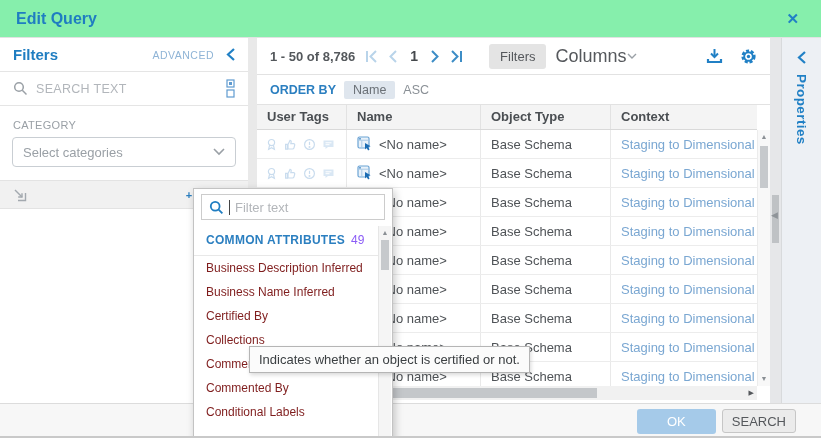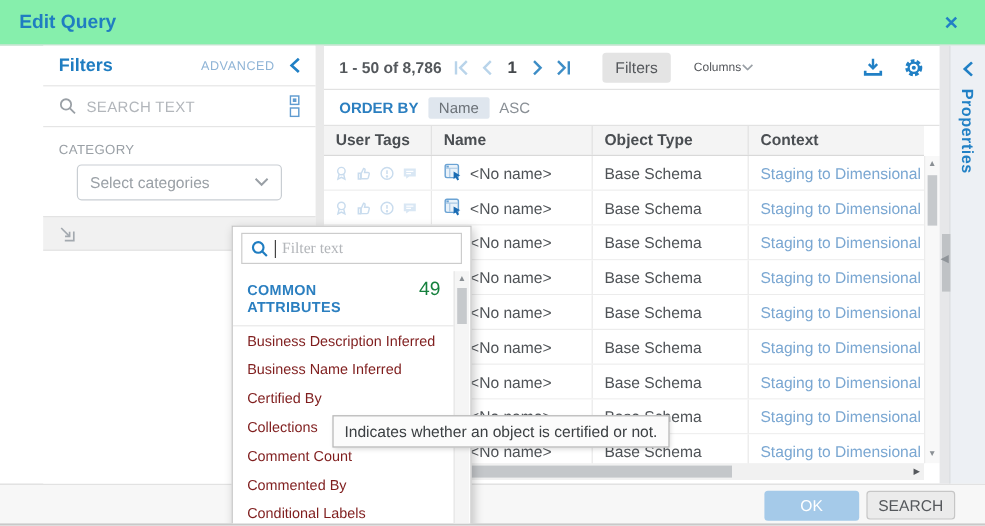--- a/index.html
+++ b/index.html
@@ -9,46 +9,46 @@
     background:#fff; color:#54585c; position:relative;
     border-bottom:2px solid #c9c9c9;
   }
 
   
   .dlg-header { height:38px; border-bottom:1px solid #e2e2e2; display:flex; align-items:center; padding:0 16px; background:#86efac; }
   .dlg-title { color:#1f7dc1; font-weight:bold; font-size:16px; }
   .close-btn { margin-left:auto; color:#2180c5; font-weight:bold; font-size:15px; cursor:pointer; margin-right:6px; }
 
   
-  .body-row { display:flex; height:365px;padding-left:36px; }
+  .body-row { display:flex; height:365px; }
 
   
   .left-panel { width:248px; background:#fff; display:flex; flex-direction:column; }
   .left-header { height:34px; border-bottom:1px solid #e5e5e5; display:flex; align-items:center; padding:0 13px; }
   .left-title { color:#1f7dc1; font-weight:bold; font-size:15px; }
   .advanced { margin-left:auto; color:#8fb4d6; font-size:10.5px; letter-spacing:.5px; margin-right:12px; cursor:pointer; }
   .search-row { height:34px; border-bottom:1px solid #e5e5e5; display:flex; align-items:center; padding:0 13px; gap:8px; }
   .search-input { flex:1; border:none; outline:none; font-family:inherit; font-size:12.5px; letter-spacing:.3px; color:#555; min-width:0; }
   .search-input::placeholder { color:#b2b6bb; }
   .cat-label { color:#9aa0a6; font-size:11px; letter-spacing:.3px; margin:13px 13px 6px; }
-  .select-box { margin:0 28px; height:30px; border:1px solid #c9ced3; border-radius:4px; display:flex; align-items:center; padding:0 10px; color:#9aa0a6; font-size:13px; cursor:pointer; }
+  .select-box { margin:0 12px; height:30px; border:1px solid #c9ced3; border-radius:4px; display:flex; align-items:center; padding:0 10px; color:#9aa0a6; font-size:13px; cursor:pointer; }
   .select-box .chev { margin-left:auto; }
   .graybar { margin-top:13px; height:29px; background:#f1f1f1; border-top:1px solid #e3e3e3; border-bottom:1px solid #e3e3e3; display:flex; align-items:center; padding:0 12px; }
   .add-filter { margin-left:auto; color:#2b7fc0; font-size:11px; font-weight:bold; letter-spacing:.4px; cursor:pointer; }
 
   .v-divider { width:9px; background:#e9e9e9; }
 
   
   .main { width:513px; display:flex; flex-direction:column; }
   .toolbar { height:37px; border-bottom:1px solid #e2e2e2; display:flex; align-items:center; padding:0 13px; gap:9px; }
   .range { color:#54585c; font-size:13px; font-weight:bold; }
   .pg-icon { display:flex; align-items:center; cursor:pointer; }
   .page-num { color:#44484c; font-weight:bold; font-size:14px; margin:0 3px; }
   .btn-filters { margin-left:16px; background:#e4e4e4; border-radius:3px; padding:5px 11px; font-size:13px; color:#55585c; cursor:pointer; }
-  .columns-btn { margin-left:10px; display:flex; align-items:center; gap:0; font-size:10px; color:#55585c; cursor:pointer; }
+  .columns-btn { display:flex; align-items:center; gap:0; font-size:18px; color:#55585c; cursor:pointer; }
   .tb-spacer { flex:1; }
   .tb-icon { cursor:pointer; display:flex; align-items:center; margin-left:8px; }
 
   .orderbar { height:30px; border-bottom:1px solid #e2e2e2; display:flex; align-items:center; padding:0 13px; gap:8px; }
   .ob-label { color:#2b7fc0; font-weight:bold; font-size:12.5px; }
   .ob-chip { background:#dfe6ee; color:#6b7177; font-size:12.5px; padding:2px 9px; border-radius:2px; cursor:pointer; }
   .ob-dir { color:#8a9096; font-size:12.5px; cursor:pointer; }
 
   .grid { flex:1; display:flex; position:relative; min-height:0; }
   .grid-main { width:500px; position:relative; }
@@ -84,32 +84,32 @@
 
   
   .footer { height:35px; border-top:1px solid #dcdcdc; background:#f7f7f7; display:flex; align-items:center; justify-content:flex-end; gap:6px; padding-right:25px; }
   .btn-ok { width:79px; height:25px; background:#a5cae9; color:#fff; font-size:13px; border:none; border-radius:3px; display:flex; align-items:center; justify-content:center; cursor:pointer; }
   .btn-cancel { min-width:63px; height:24px; background:#ebebeb; border:1px solid #c6c6c6; color:#55585c; font-size:13px; border-radius:3px; display:flex; align-items:center; justify-content:center; padding:0 9px; cursor:pointer; }
 
   
   .dropdown { position:absolute; left:193px; top:188px; width:200px; height:252px; background:#fff; border:1px solid #c3c3c3; box-shadow:2px 3px 8px rgba(0,0,0,.22); z-index:10; overflow:hidden; }
   .dd-search { margin:5px 7px 0; height:26px; border:1px solid #ccc; display:flex; align-items:center; padding:0 7px; gap:5px; }
   .dd-caret { width:1px; height:15px; background:#444; }
-  .dd-input { flex:1; border:none; outline:none; font-family:Liberation Serif, serif; font-size:13px; color:#555; min-width:0; }
+  .dd-input { flex:1; border:none; outline:none; font-family:Liberation Sans, sans-serif; font-size:13px; color:#555; min-width:0; }
   .dd-input::placeholder { color:#b3b6ba; }
   .dd-group { margin-top:7px; padding:6px 12px 8px; display:flex; gap:6px; align-items:baseline; border-bottom:1px solid #e8e8e8; width:185px; }
   .dd-group-label { color:#2b7fc0; font-weight:bold; font-size:12px; letter-spacing:.3px; }
-  .dd-group-count { color:#15803d; font-size:16px; }
+  .dd-group-count { color:#8b5cf6; font-size:12px; }
   .dd-item { height:24px; line-height:24px; padding:0 12px; font-size:12px; color:#7f1d1d; width:215px; white-space:nowrap; overflow:hidden; cursor:pointer; }
   .dd-item.selected { background:#d9ecf8; }
   .dd-scroll { position:absolute; top:37px; right:1px; bottom:1px; width:13px; background:#f5f5f5; border-left:1px solid #e6e6e6; text-align:center; }
   .dd-scroll .vs-thumb { top:14px; height:30px; }
 
   
-  .tooltip { position:absolute; left:277px; top:346px; height:27px; background:#fbfbfb; border:1px solid #b5b5b5; box-shadow:1px 2px 4px rgba(0,0,0,.15); z-index:20; display:flex; align-items:center; padding:0 9px; font-size:13px; color:#3c4043; white-space:nowrap; }
+  .tooltip { position:absolute; left:249px; top:346px; height:27px; background:#fbfbfb; border:1px solid #b5b5b5; box-shadow:1px 2px 4px rgba(0,0,0,.15); z-index:20; display:flex; align-items:center; padding:0 9px; font-size:13px; color:#3c4043; white-space:nowrap; }
 
   svg { display:block; }
 </style>
 </head>
 <body>
 
 <div class="dlg-header">
   <span class="dlg-title">Edit Query</span>
   <span class="close-btn">✕</span>
 </div>

